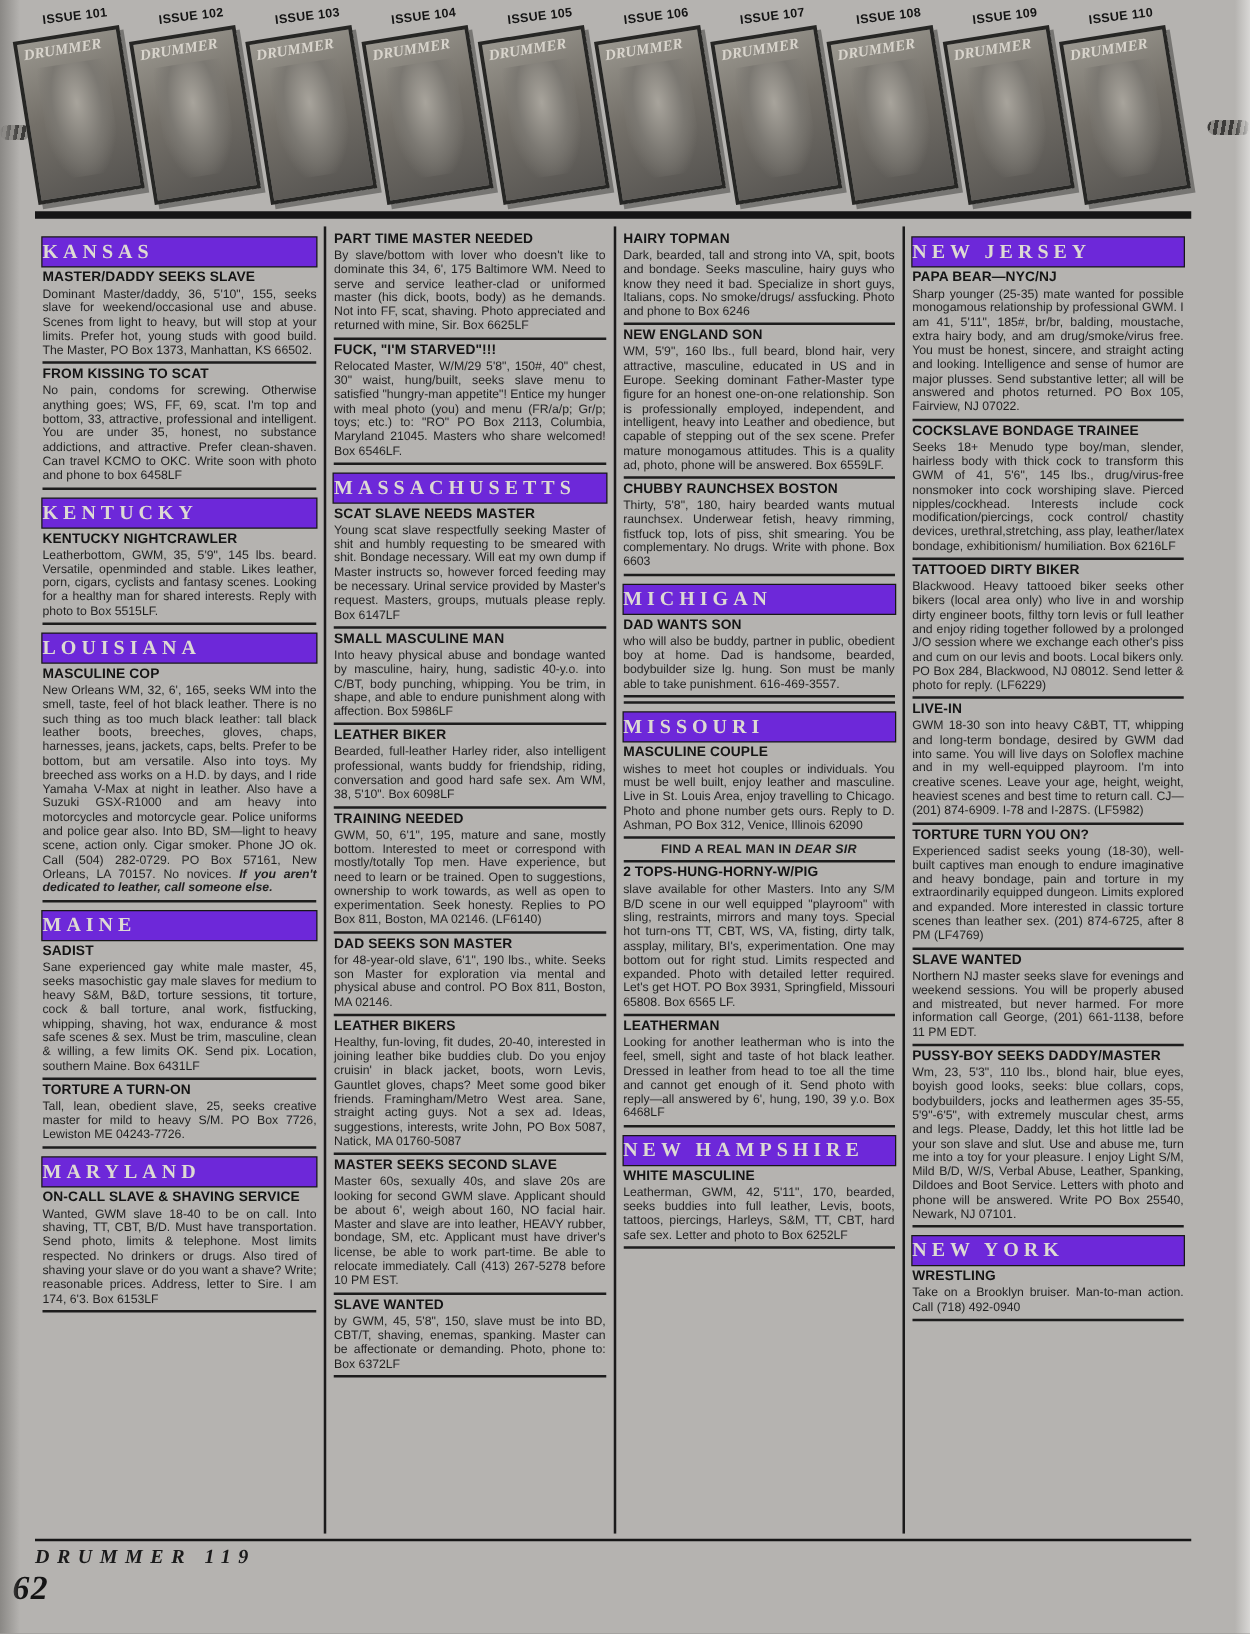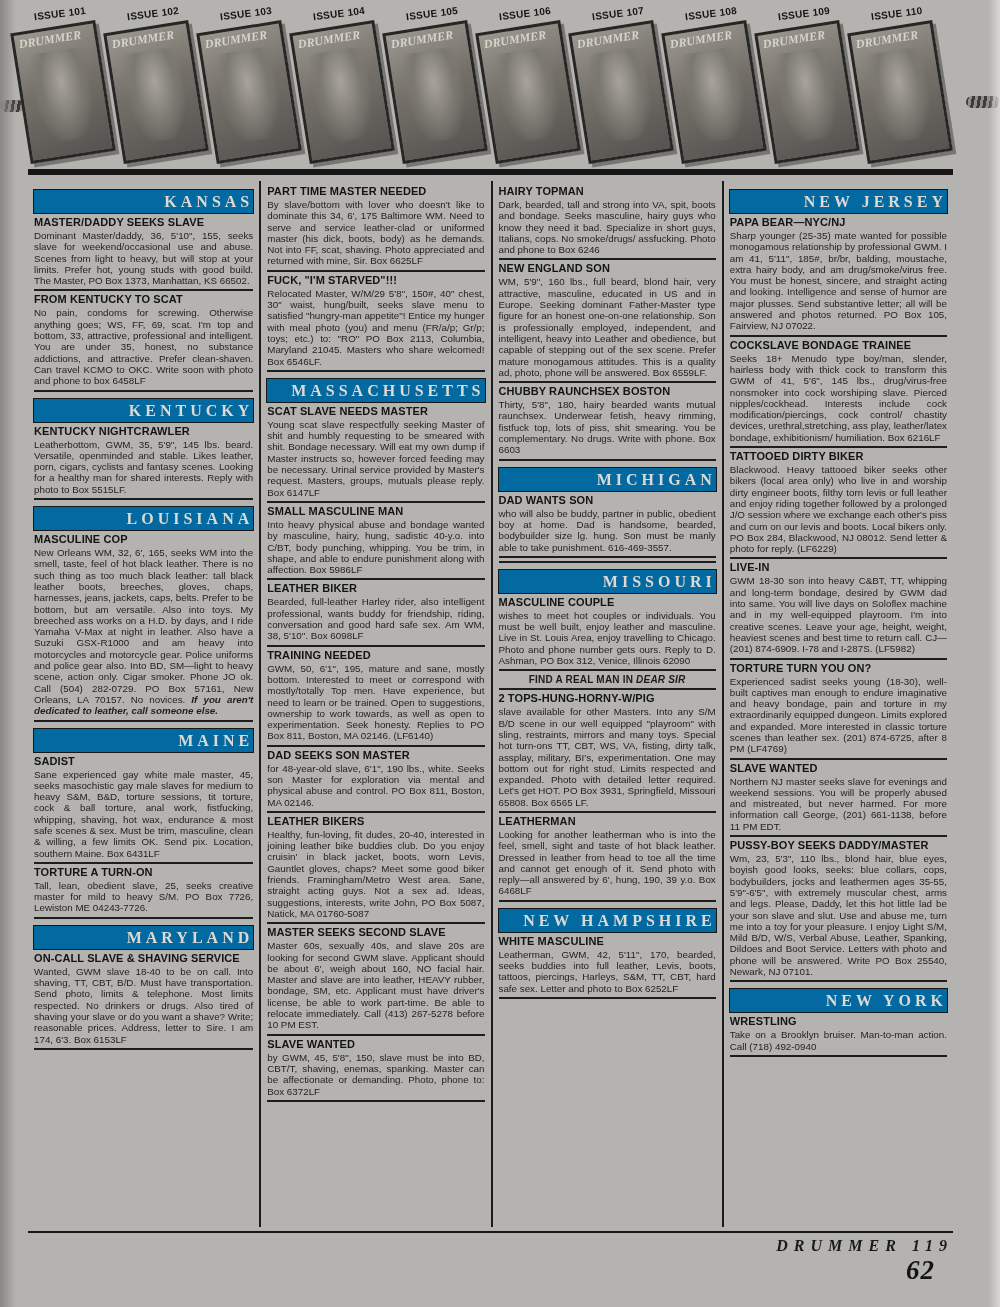--- a/index.html
+++ b/index.html
@@ -41,39 +41,39 @@
   
   .top-bar { position:absolute; top:169px; left:28px; width:925px; height:6px; background:#161616; }
 
   
   .columns { position:absolute; top:181px; left:28px; width:925px; height:1046px;
     display:flex; overflow:hidden; }
   .col { width:25%; box-sizing:border-box; padding:2px 6px 0 6px; }
   .col + .col { border-left:2px solid #1b1b1b; }
 
   .state-header {
-    margin:7px 0 3px; padding:3px 0 2px; background:#0369a1; text-align:right;
+    margin:7px 0 3px; padding:3px 0 2px; background:#6d28d9; text-align:left;
     box-shadow:0 0 0 1px #171717;
   }
   .state-label {
     font-family:"Liberation Serif", serif; font-weight:bold; font-size:16px;
     letter-spacing:4px; color:#ddd9d3;
   }
   .ad { margin:1px 0 2px; }
   .ad-title {
     text-align:left; font-weight:bold; font-size:11px; line-height:13px;
     margin:2px 0 1px; color:#141414; letter-spacing:.1px;
   }
   .ad-body { font-size:9.8px; line-height:11.3px; text-align:justify; color:#1f1f1f; }
   .italic { font-style:italic;font-weight:bold; }
   hr.sep { border:none; border-top:2px solid #1d1d1d; margin:3px 0 2px; }
   .promo { text-align:center; font-weight:bold; font-size:10px; margin:3px 0; letter-spacing:.2px; }
 
   
-  .footer { position:absolute; top:1231px; left:28px; width:925px; text-align:right; }
+  .footer { position:absolute; top:1231px; left:28px; width:925px; text-align:left; }
   .footer-rule { height:2px; background:#161616; margin-bottom:4px; }
   .footer-mag {
     font-family:"Liberation Serif", serif; font-style:italic; font-weight:bold;
     font-size:16px; letter-spacing:6px; color:#1a1a1a;
   }
   .footer-page {
     display:block; margin-top:0px; transform:translateX(-18px);
     font-family:"Liberation Serif", serif; font-style:italic; font-weight:bold;
     font-size:27px; letter-spacing:1px; color:#141414;
   }
@@ -175,21 +175,21 @@
   <div class="state-header">
     <span class="state-label">KANSAS</span>
   </div>
 
   <div class="ad">
     <div class="ad-title">MASTER/DADDY SEEKS SLAVE</div>
     <div class="ad-body"><span class="body-main">Dominant Master/daddy, 36, 5'10", 155, seeks slave for weekend/occasional use and abuse. Scenes from light to heavy, but will stop at your limits. Prefer hot, young studs with good build. The Master, PO Box 1373, Manhattan, KS 66502.</span><span class="body-italic italic"></span></div>
   </div>
 <hr class="sep">
   <div class="ad">
-    <div class="ad-title">FROM KENTUCKY TO SCAT</div>
+    <div class="ad-title">FROM KISSING TO SCAT</div>
     <div class="ad-body"><span class="body-main">No pain, condoms for screwing. Otherwise anything goes; WS, FF, 69, scat. I'm top and bottom, 33, attractive, professional and intelligent. You are under 35, honest, no substance addictions, and attractive. Prefer clean-shaven. Can travel KCMO to OKC. Write soon with photo and phone to box 6458LF</span><span class="body-italic italic"></span></div>
   </div>
 <hr class="sep">
   <div class="state-header">
     <span class="state-label">KENTUCKY</span>
   </div>
 
   <div class="ad">
     <div class="ad-title">KENTUCKY NIGHTCRAWLER</div>
     <div class="ad-body"><span class="body-main">Leatherbottom, GWM, 35, 5'9", 145 lbs. beard. Versatile, openminded and stable. Likes leather, porn, cigars, cyclists and fantasy scenes. Looking for a healthy man for shared interests. Reply with photo to Box 5515LF.</span><span class="body-italic italic"></span></div>

